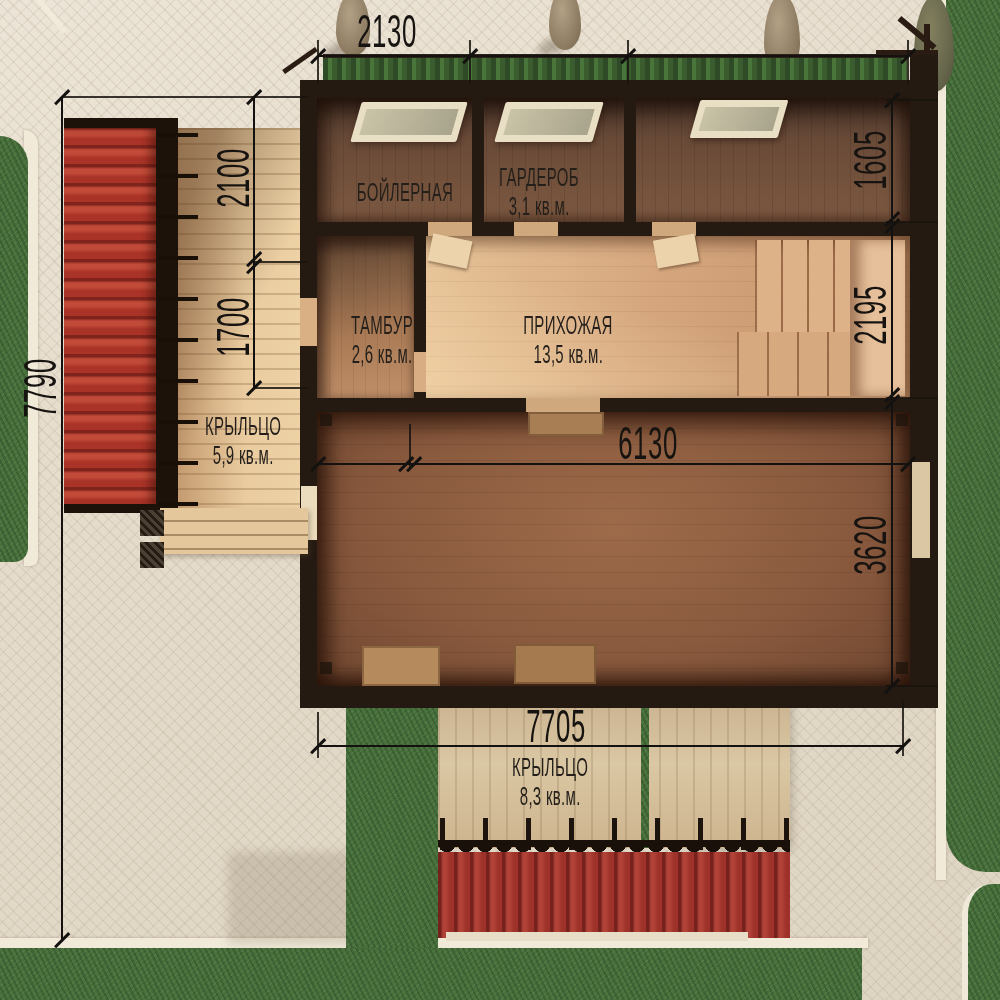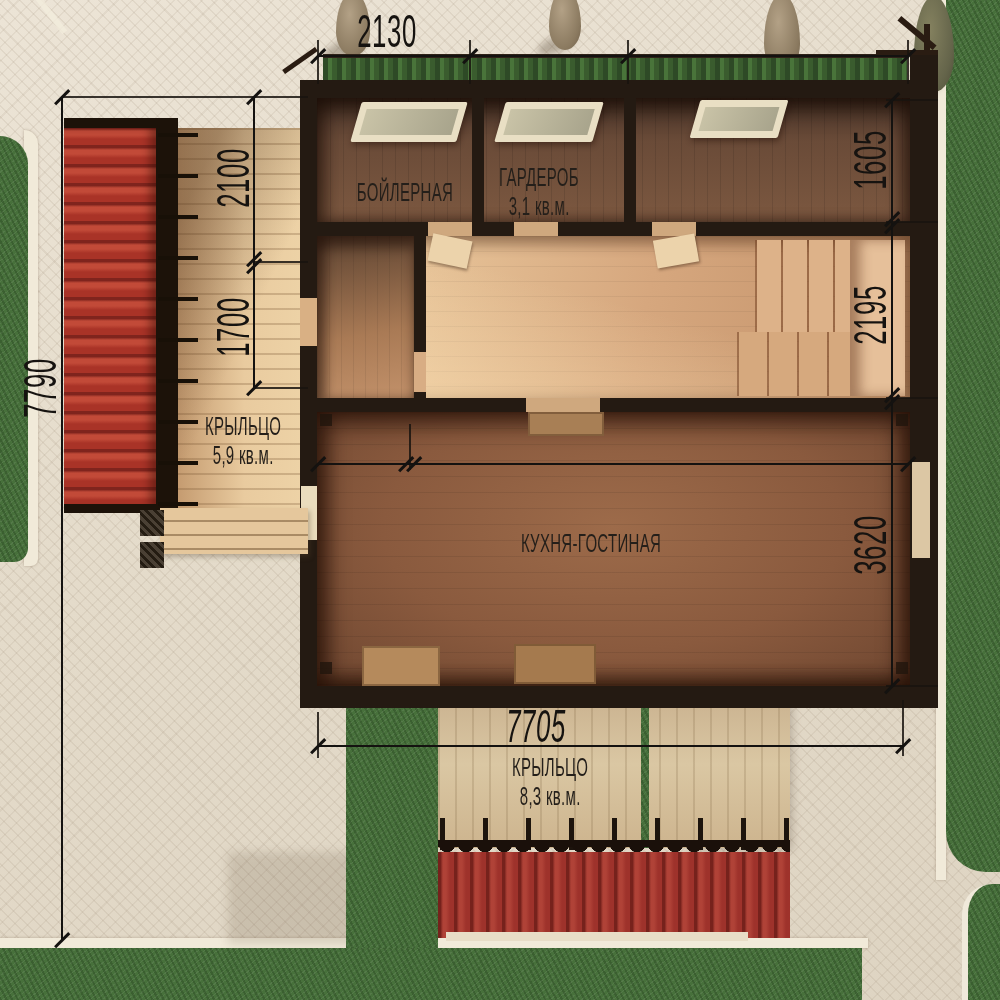--- a/index.html
+++ b/index.html
@@ -240,27 +240,28 @@
   <div class="abs tick" style="left:628px;top:56px;"></div>
   <div class="abs tick" style="left:908px;top:56px;"></div>
   <div class="abs dim-label" style="left:387px;top:31px;"><span class="cond">2130</span></div>
 
   <div class="abs ext" style="left:409px;top:424px;width:2px;height:46px;"></div>
   <div class="abs dl" style="left:318px;top:463px;width:590px;height:2px;"></div>
   <div class="abs tick" style="left:318px;top:464px;"></div>
   <div class="abs tick" style="left:406px;top:464px;"></div>
   <div class="abs tick" style="left:414px;top:464px;"></div>
   <div class="abs tick" style="left:908px;top:464px;"></div>
+  <div class="abs dim-label" style="left:648px;top:443px;"><span class="cond">6130</span></div>
 
   <div class="abs ext" style="left:317px;top:712px;width:2px;height:46px;"></div>
   <div class="abs ext" style="left:902px;top:700px;width:2px;height:56px;"></div>
   <div class="abs dl" style="left:318px;top:745px;width:586px;height:2px;"></div>
   <div class="abs tick" style="left:318px;top:746px;"></div>
   <div class="abs tick" style="left:903px;top:746px;"></div>
-  <div class="abs dim-label" style="left:536px;top:726px;font-style:italic;"><span class="cond">7705</span></div>
+  <div class="abs dim-label" style="left:556px;top:726px;"><span class="cond">7705</span></div>
 
   <div class="abs ext" style="left:886px;top:99px;width:52px;height:2px;"></div>
   <div class="abs ext" style="left:886px;top:221px;width:52px;height:2px;"></div>
   <div class="abs ext" style="left:886px;top:397px;width:52px;height:2px;"></div>
   <div class="abs ext" style="left:886px;top:685px;width:52px;height:2px;"></div>
   <div class="abs dl" style="left:891px;top:100px;width:2px;height:586px;"></div>
   <div class="abs tick" style="left:892px;top:100px;"></div>
   <div class="abs tick" style="left:892px;top:219px;"></div>
   <div class="abs tick" style="left:892px;top:226px;"></div>
   <div class="abs tick" style="left:892px;top:395px;"></div>
@@ -286,22 +287,29 @@
   <div class="abs dim-label v" style="left:233px;top:178px;"><span class="cond">2100</span></div>
   <div class="abs dim-label v" style="left:233px;top:327px;"><span class="cond">1700</span></div>
 
   <div class="abs room-label" style="left:405px;top:192px;">
     <div><span class="cond">БОЙЛЕРНАЯ</span></div>
   </div>
   <div class="abs room-label" style="left:539px;top:192px;">
     <div><span class="cond">ГАРДЕРОБ</span></div>
     <div><span class="cond">3,1 кв.м.</span></div>
   </div>
+  <div class="abs room-label" style="left:382px;top:340px;">
+    <div><span class="cond">ТАМБУР</span></div>
+    <div><span class="cond">2,6 кв.м.</span></div>
+  </div>
+  <div class="abs room-label" style="left:568px;top:340px;">
+    <div><span class="cond">ПРИХОЖАЯ</span></div>
+    <div><span class="cond">13,5 кв.м.</span></div>
+  </div>
   <div class="abs room-label" style="left:591px;top:543px;">
-    <div><span class="cond">КУХНЯ-ГОСТИНАЯ</span></div>
   </div>
   <div class="abs room-label" style="left:243px;top:441px;">
     <div><span class="cond">КРЫЛЬЦО</span></div>
     <div><span class="cond">5,9 кв.м.</span></div>
   </div>
   <div class="abs room-label" style="left:550px;top:782px;">
     <div><span class="cond">КРЫЛЬЦО</span></div>
     <div><span class="cond">8,3 кв.м.</span></div>
   </div>
 

